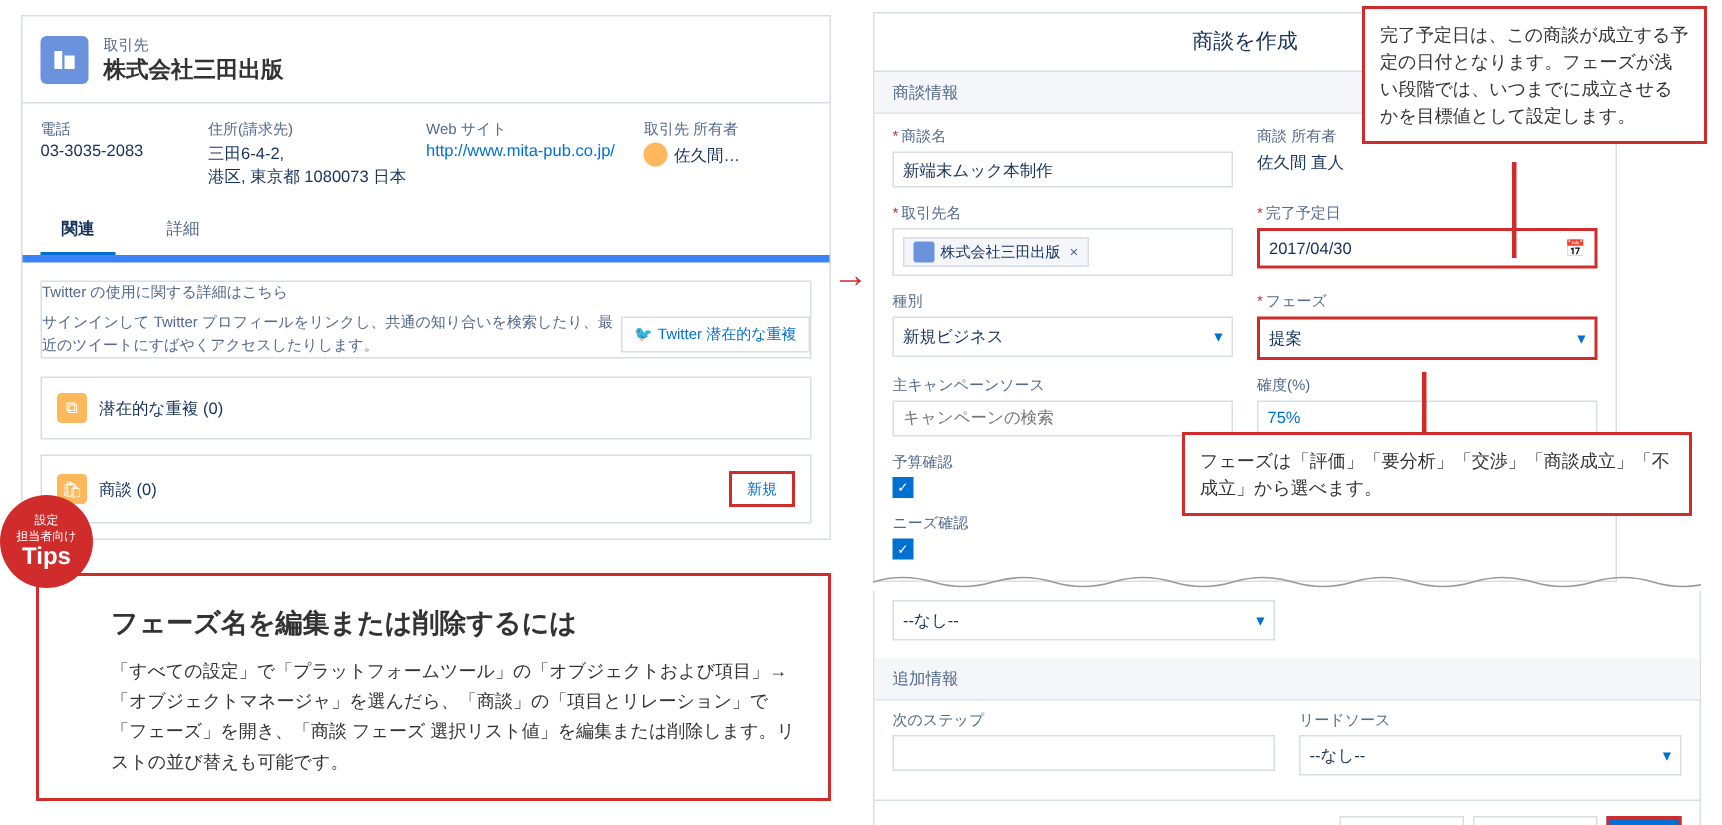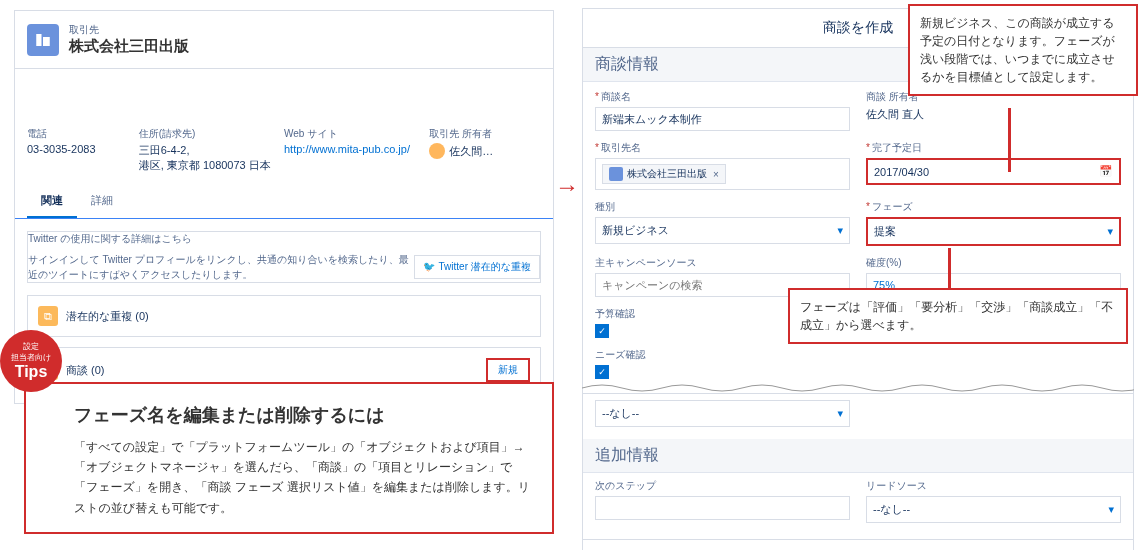--- a/index.html
+++ b/index.html
@@ -8,51 +8,51 @@
 
 
 .left-panel { position: absolute; left: 14px; top: 10px; width: 540px; border: 1px solid #d8dde6; background: #fff; }
 .record-header { display: flex; align-items: center; padding: 12px; border-bottom: 1px solid #d8dde6; }
 .rec-icon { width: 32px; height: 32px; background: #6b92dc; border-radius: 4px; display: flex; align-items: center; justify-content: center; color: #fff; margin-right: 10px; }
 .rec-icon svg { width: 18px; height: 18px; fill: #fff; }
 .rec-type { font-size: 10px; color: #54698d; }
 .rec-name { font-size: 15px; font-weight: bold; }
 
 .fields-row { display: flex; padding: 10px 12px 6px; gap: 0; }
-.field { flex: 1; margin-top: 48px; }
+.field { flex: 1; }
 .field-wide { flex: 1.3; }
 .field-label { font-size: 10px; color: #54698d; margin-bottom: 2px; }
 .field-val { font-size: 11px; color: #16325c; }
 .field-val a { color: #0070d2; text-decoration: none; }
 .owner { display: flex; align-items: center; gap: 4px; }
 .avatar { width: 16px; height: 16px; border-radius: 50%; background: #ffb75d; }
 
-.tabs { display: flex; padding: 0 12px; border-bottom: 1px solid #3b82f6; margin-top: 6px; }
+.tabs { display: flex; padding: 0 12px; border-bottom: 5px solid #3b82f6; margin-top: 6px; gap: 20px; }
 .tab { padding: 8px 14px; font-size: 11px; color: #54698d; cursor: pointer; }
 .tab.active { color: #16325c; font-weight: bold; border-bottom: 2px solid #0070d2; }
 
 .twitter-box { margin: 12px; border: 1px solid #d8dde6; background: #fff; font-size: 10px; color: #54698d; }
 .twitter-row { display: flex; justify-content: space-between; align-items: center; }
 .tw-text { flex: 1; line-height: 1.5; }
 .tw-btns { display: flex; gap: 4px; }
 .tw-btn { border: 1px solid #d8dde6; padding: 4px 8px; font-size: 10px; color: #0070d2; background: #fff; cursor: pointer; }
 .tw-btn .tw-ico { color: #1da1f2; margin-right: 3px; }
 
 .rel-item { margin: 0 12px 10px; padding: 10px; border: 1px solid #d8dde6; display: flex; align-items: center; background: #fff; }
 .rel-icon { width: 20px; height: 20px; border-radius: 3px; display: flex; align-items: center; justify-content: center; margin-right: 8px; color: #fff; font-size: 11px; }
 .ri-yellow { background: #fcb95b; }
 .ri-orange { background: #fcb95b; }
 .rel-title { flex: 1; font-size: 11px; color: #16325c; }
 .rel-btn { border: 2px solid #d02c2c; padding: 3px 10px; font-size: 10px; color: #0070d2; background: #fff; cursor: pointer; }
 
 
-.right-modal { position: absolute; left: 582px; top: 8px; width: 552px; border: 1px solid #d8dde6; background: #fff; }
+.right-modal { position: absolute; left: 582px; top: 8px; width: 496px; border: 1px solid #d8dde6; background: #fff; }
 .modal-title { text-align: center; padding: 10px; font-size: 14px; color: #16325c; border-bottom: 1px solid #d8dde6; }
 
-.section-head { padding: 6px 12px; font-size: 16px; color: #54698d; background: #f4f6f9; border-bottom: 1px solid #e0e5ee; }
+.section-head { padding: 6px 12px; font-size: 11px; color: #54698d; background: #f4f6f9; border-bottom: 1px solid #e0e5ee; }
 .form-body { padding: 8px 12px 4px; }
 .form-row { display: flex; gap: 16px; margin-bottom: 10px; }
 .form-col { flex: 1; }
 .flabel { font-size: 10px; color: #54698d; margin-bottom: 3px; display: block; }
 .req::before { content: "*"; color: #c23934; margin-right: 2px; }
 .input { width: 100%; border: 1px solid #d8dde6; padding: 5px 6px; font-size: 11px; color: #16325c; background: #fff; }
 .input.red-outline { border: 2.5px solid #d02c2c; }
 .select { display: flex; align-items: center; justify-content: space-between; }
 .select .caret { color: #0070d2; }
 .pill-input { display: flex; align-items: center; }
@@ -280,21 +280,21 @@
         </div>
       </div>
     </div>
     <div class="footer-btns trunc-foot">
       <button class="btn">キャンセル</button>
       <button class="btn">保存 &amp; 新規</button>
       <button class="btn primary">保存</button>
     </div>
   </div>
 
-  <div class="callout callout-top">新規ビジネス、この商談が成立する予定の日付となります。フェーズが浅い段階では、いつまでに成立させるかを目標値として設定します。</div>
+  <div class="callout callout-top">完了予定日は、この商談が成立する予定の日付となります。フェーズが浅い段階では、いつまでに成立させるかを目標値として設定します。</div>
   <div class="red-line v1"></div>
 
   <div class="callout callout-phase">フェーズは「評価」「要分析」「交渉」「商談成立」「不成立」から選べます。</div>
   <div class="red-line v2"></div>
 
   <div class="tips-badge">
     <div class="sm">設定</div>
     <div class="sm">担当者向け</div>
     <div class="lg">Tips</div>
   </div>

